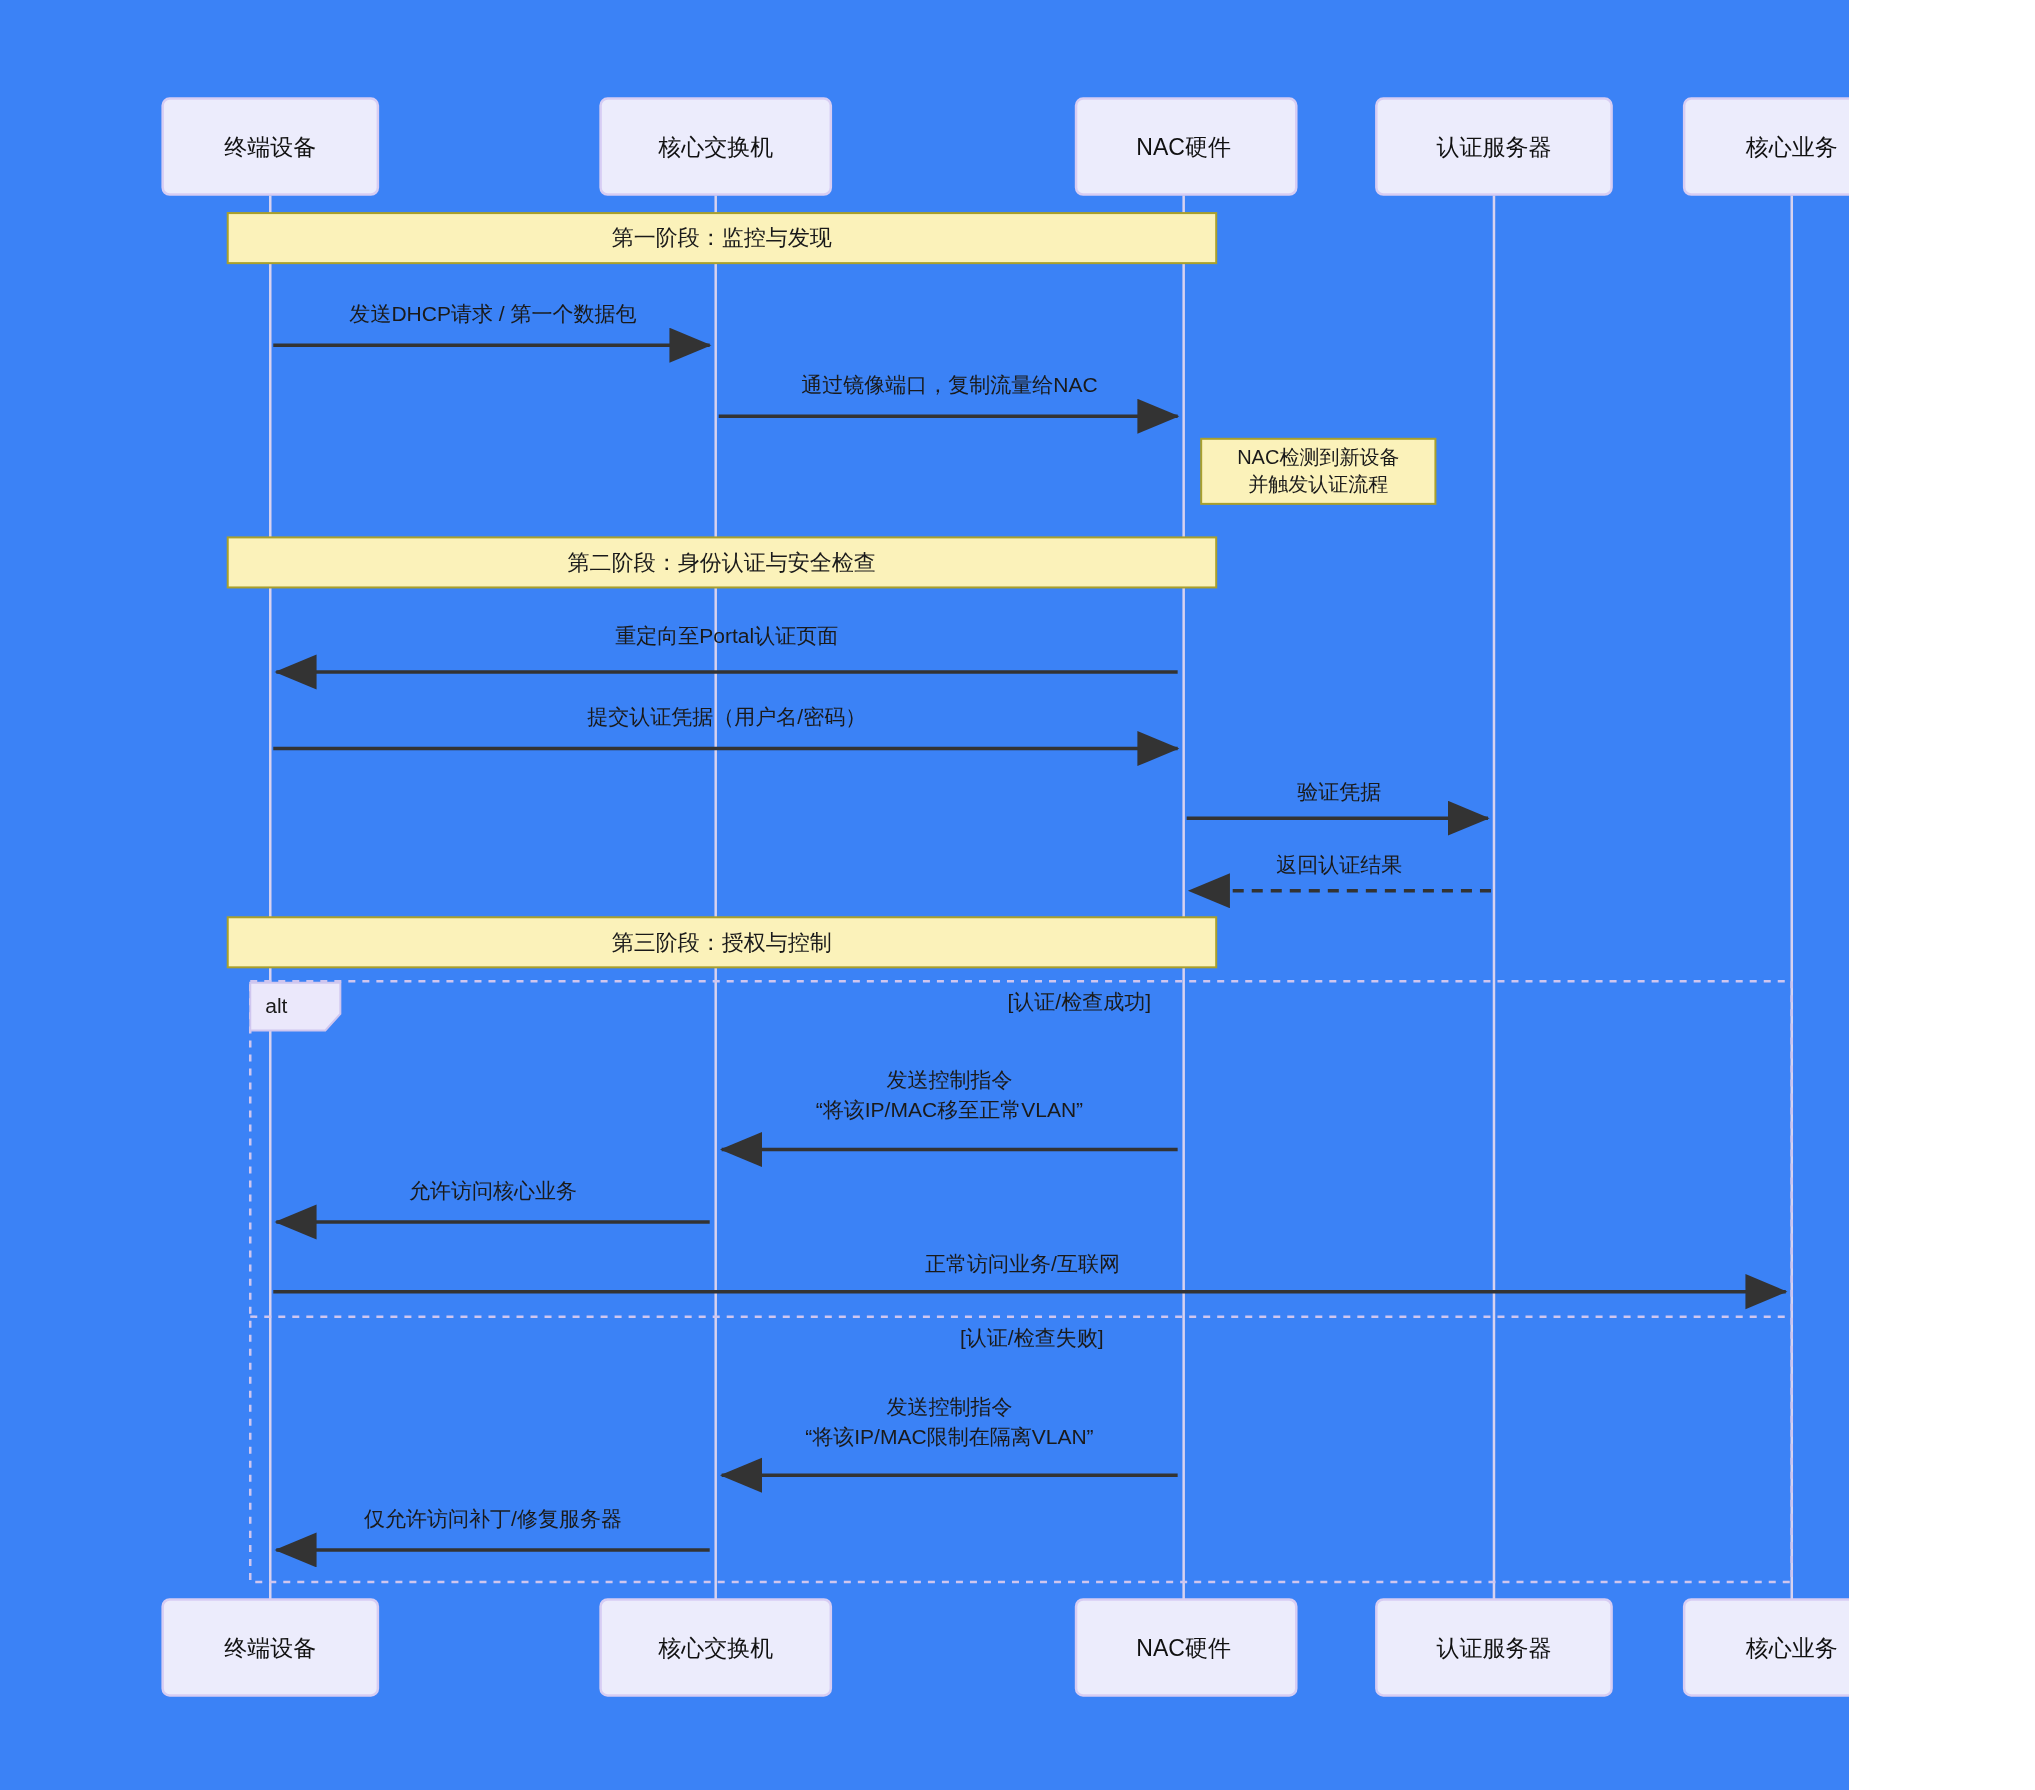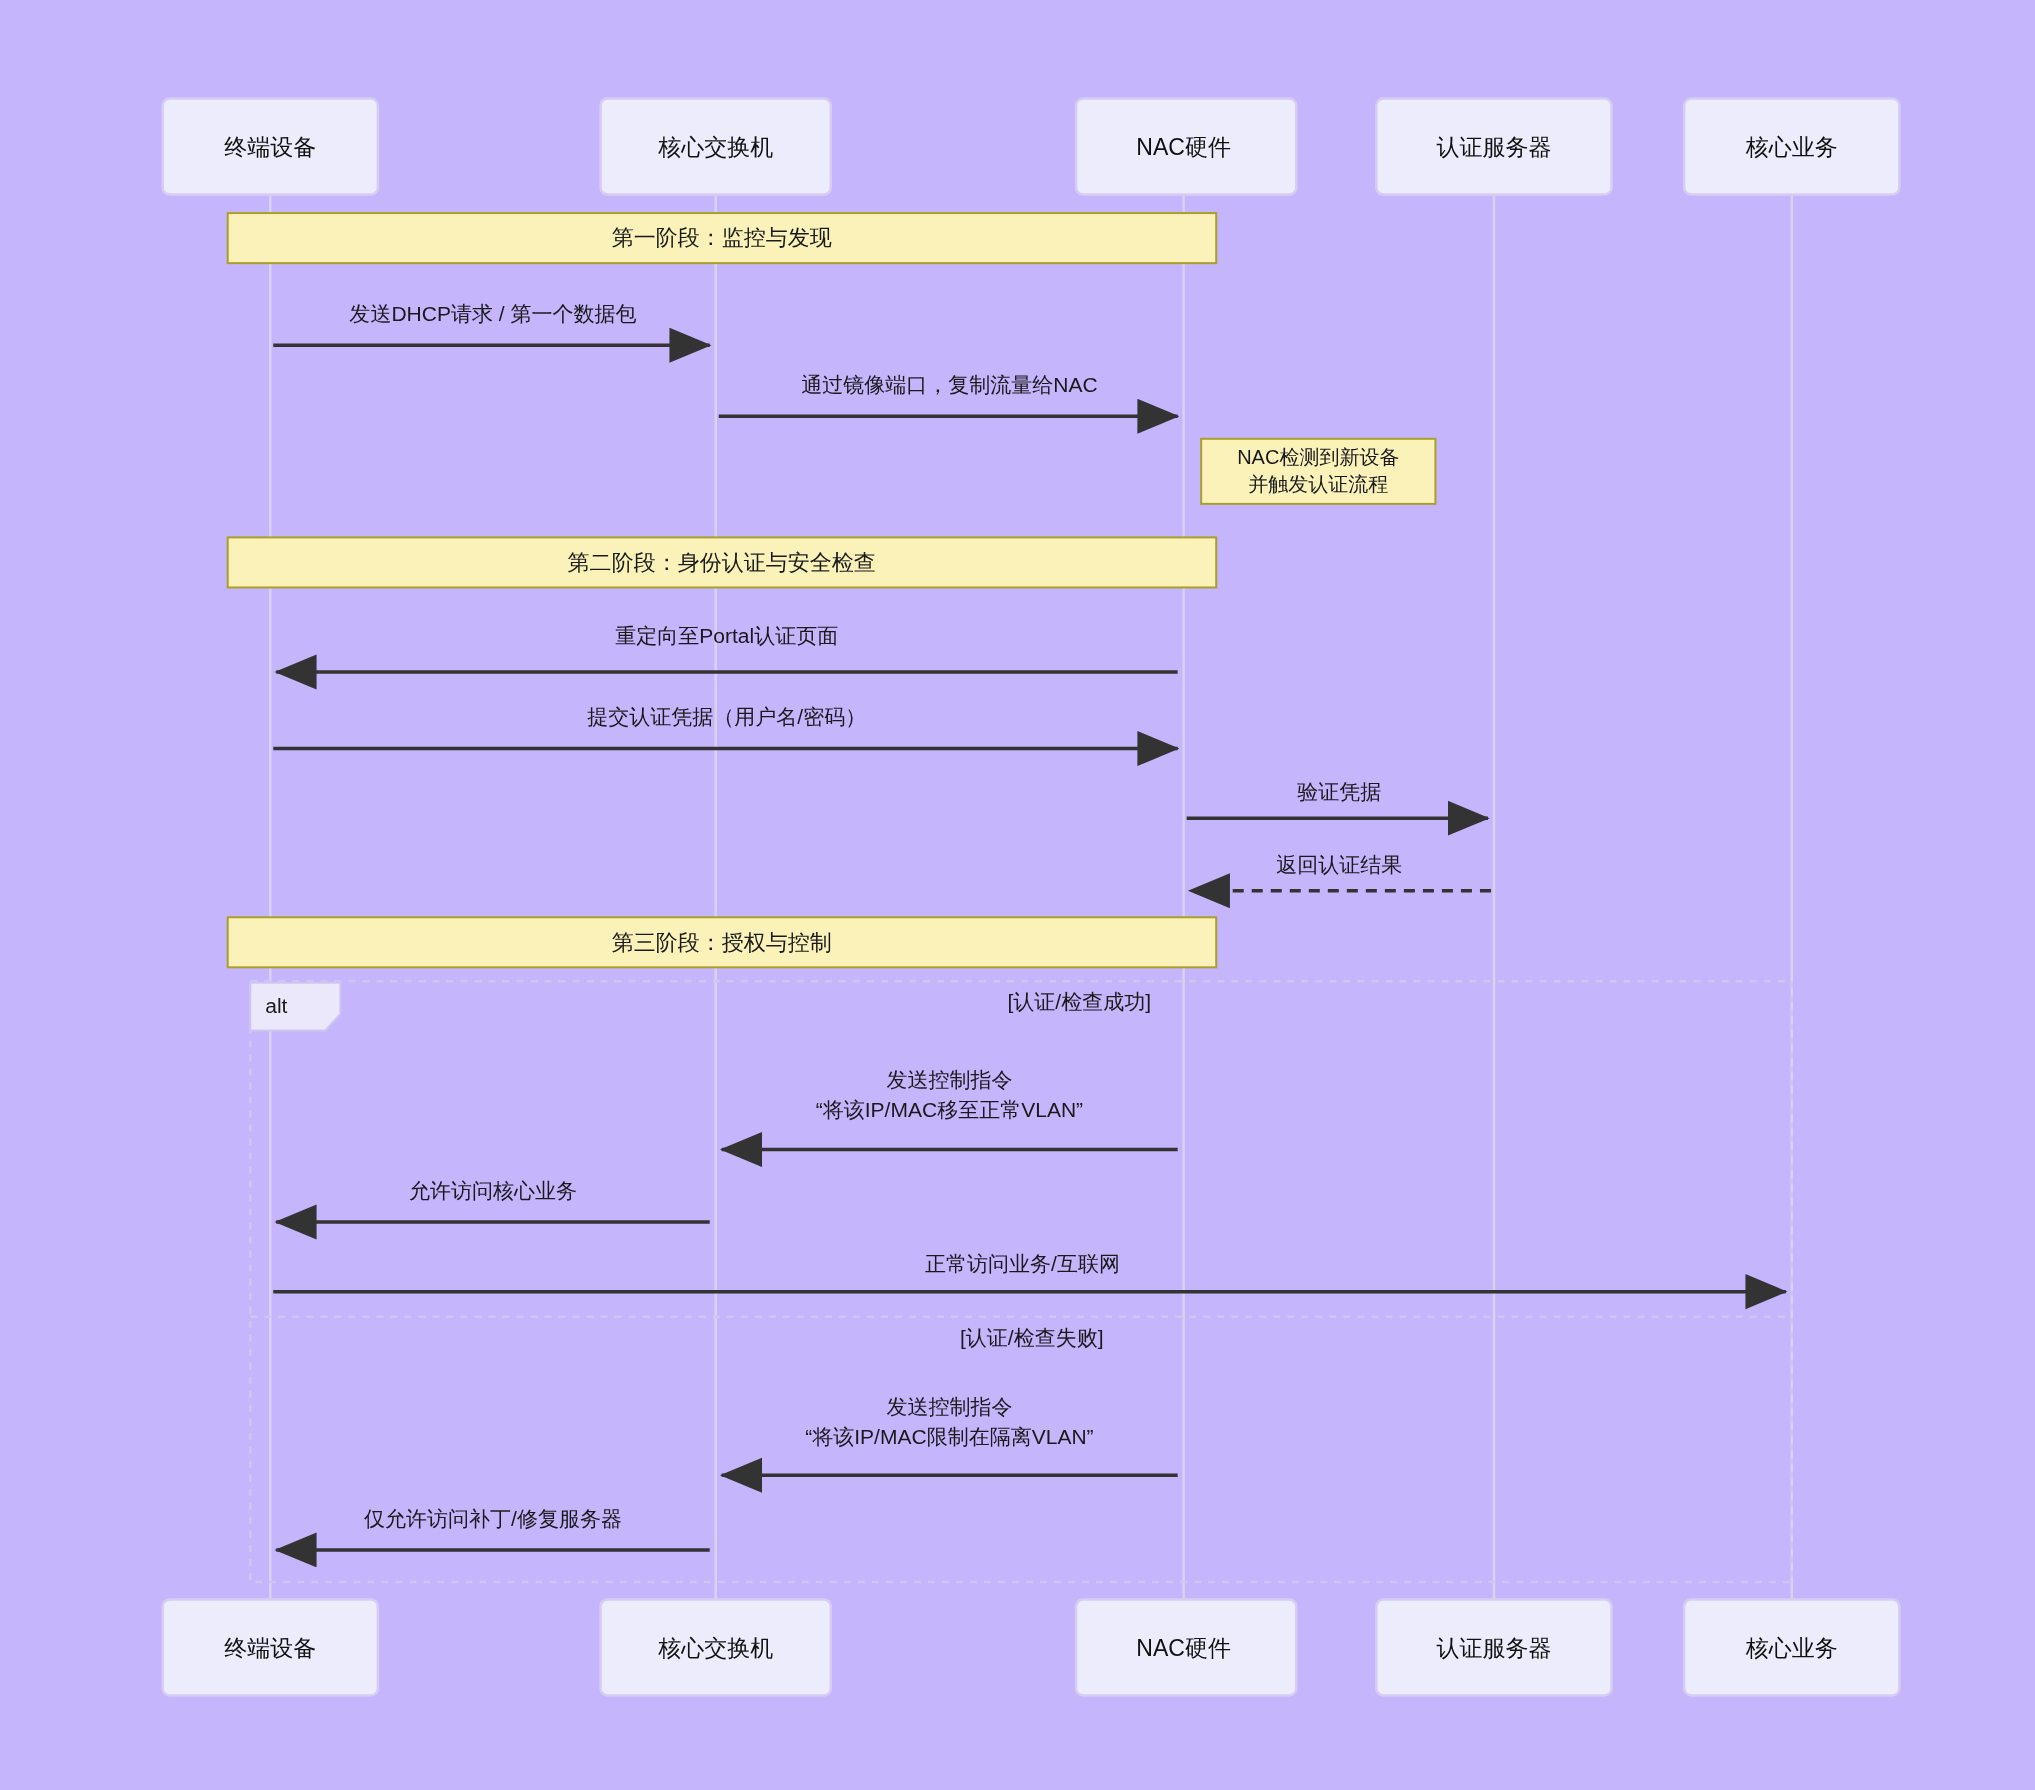--- a/index.html
+++ b/index.html
@@ -1,17 +1,17 @@
 <!DOCTYPE html>
 <html style="font-size:8px"><head>
 <meta charset="utf-8">
 <style>
   html,body{margin:0;padding:0;background:#ffffff;}
   body{font-family:"Liberation Sans","DejaVu Sans",sans-serif;}
-  #stage{position:relative;width:2035px;height:1791px;background:#c4b5fd;overflow:hidden;}
+  #stage{position:relative;width:1849px;height:1791px;background:#3b82f6;overflow:hidden;}
   svg{display:block;}
   .lifeline{stroke:#d8d2ef;stroke-width:5;}
   .pbox{fill:#ececfc;stroke:#d7cdf3;stroke-width:5;}
   .plabel{font-size:46px;fill:#111111;text-anchor:middle;dominant-baseline:middle;}
   .phasebar{fill:#fbf2ba;stroke:#a9a02c;stroke-width:4;}
   .phaselabel{font-size:44px;fill:#1a1a1a;text-anchor:middle;dominant-baseline:middle;}
   .note{fill:#fbf2ba;stroke:#a9a02c;stroke-width:4;}
   .notetext{font-size:40px;fill:#1a1a1a;text-anchor:middle;dominant-baseline:middle;}
   .msgline{stroke:#333333;stroke-width:7;fill:none;}
   .msgline.dashed{stroke-dasharray:22 16;}

